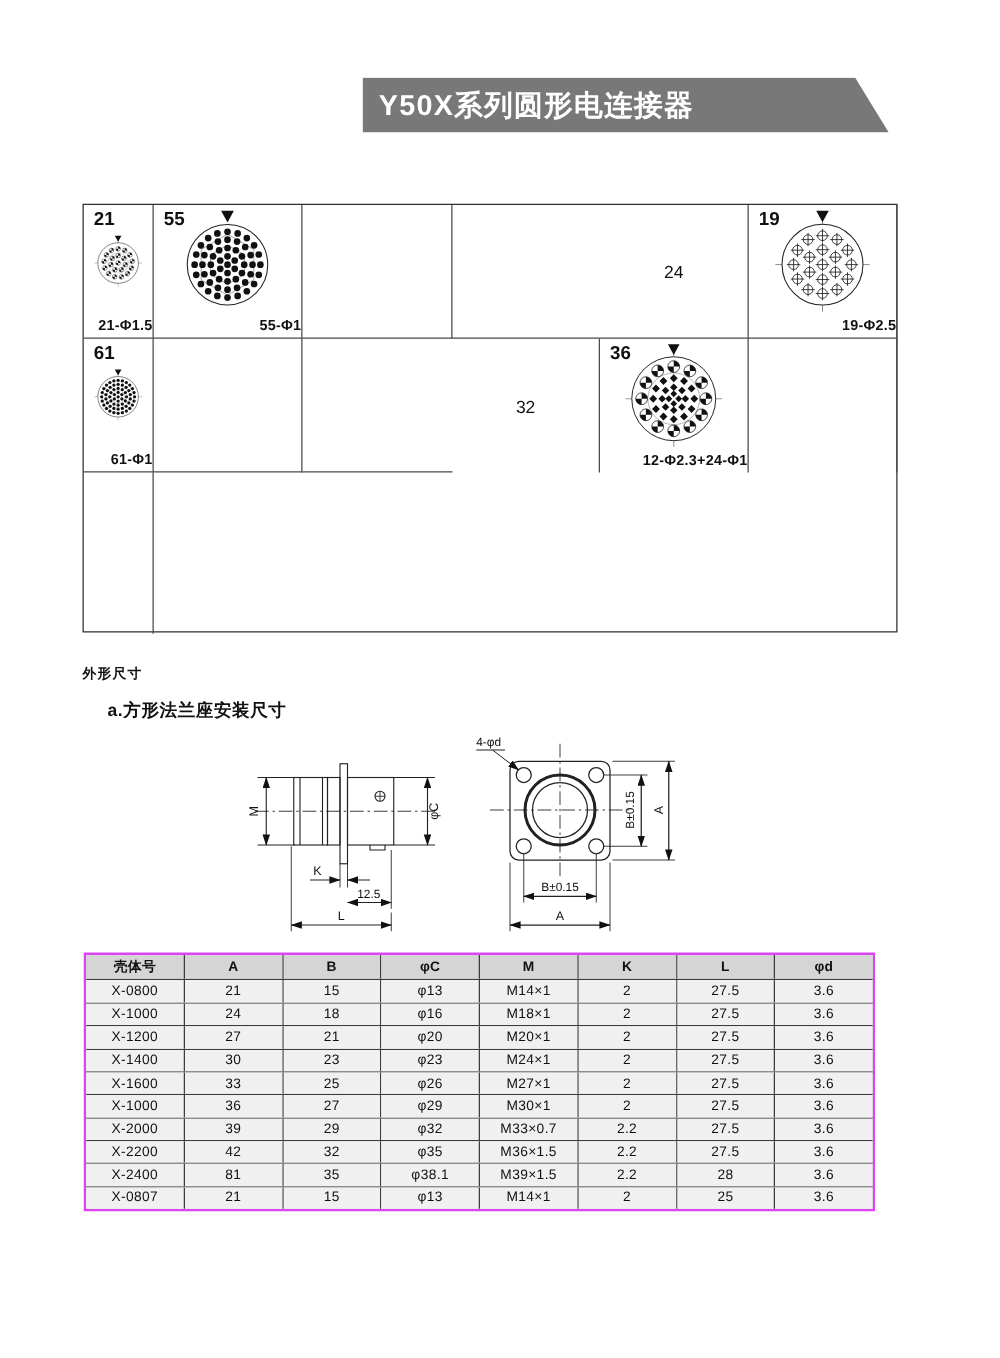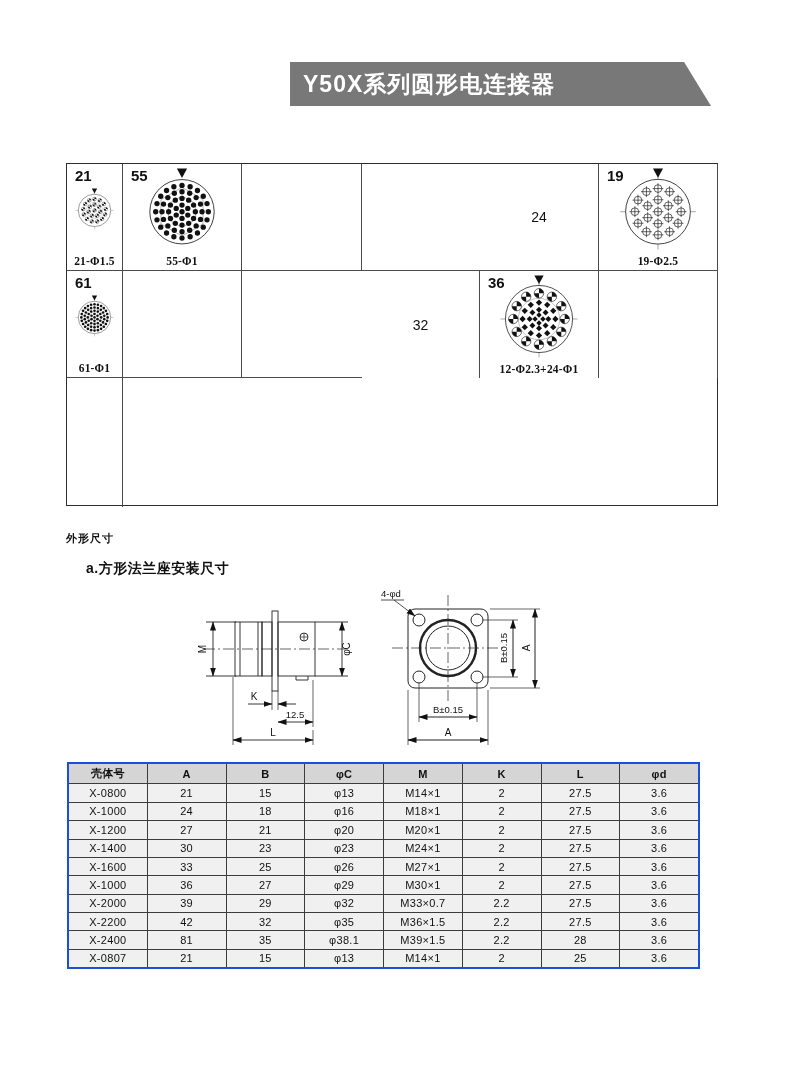--- a/index.html
+++ b/index.html
@@ -27,34 +27,34 @@
     grid-template-columns:56px 119px 120px 118px 119px 119px;
     grid-template-rows:107px 107px 129px;
     border:1px solid #2e2e2e;box-sizing:border-box;background:#fff;
   }
   .it-cell{position:relative;border-right:1px solid #4a4a4a;border-bottom:1px solid #4a4a4a;box-sizing:border-box;}
   .it-cell.col-last{border-right:none;}
   .it-cell.row-last{border-bottom:none;}
   .it-shell{display:flex;align-items:center;justify-content:center;font-size:14px;}
   .it-count{position:absolute;left:8px;top:3px;font-size:15px;font-weight:bold;}
   .pin-svg{position:absolute;left:6px;top:3px;width:calc(100% - 12px);height:calc(100% - 22px);}
-  .it-caption{position:absolute;left:0;right:0;bottom:3px;text-align:center;font-size:11.5px;font-weight:bold;letter-spacing:.2px;font-family:Liberation Serif, serif;}
+  .it-caption{position:absolute;left:0;right:0;bottom:3px;text-align:right;font-size:11.5px;font-weight:bold;letter-spacing:.2px;}
   
   .sec-title{position:absolute;left:66px;top:531px;font-size:11px;font-weight:bold;letter-spacing:1px;}
   .sec-subtitle{position:absolute;left:86px;top:560px;font-size:14px;font-weight:bold;letter-spacing:.5px;text-align:center;}
   
   .drawing{position:absolute;}
   #side-view{left:192px;top:592px;}
   #front-view{left:378px;top:583px;}
   .drawing text{font-family:"Liberation Sans","DejaVu Sans",sans-serif;fill:#111;}
   
   #dim-table{
     position:absolute;left:67px;top:762px;width:633px;height:207px;
     display:flex;flex-direction:column;
-    border:2px solid #1d4ed8;box-sizing:border-box;background:#fff;font-size:11px;
+    border:2px solid #d946ef;box-sizing:border-box;background:#fff;font-size:11px;
   }
   .dt-row{display:flex;flex:1;border-bottom:1px solid #3c3c3c;min-height:0;}
   .dt-row:last-child{border-bottom:none;}
   .dt-row.dt-head{background:#d5d5d5;flex:1.12;font-weight:bold;}
   .dt-cell{
     flex:1;border-right:1px solid #3c3c3c;display:flex;align-items:center;justify-content:center;
     background:#f0f0f0;box-sizing:border-box;letter-spacing:.3px;
   }
   .dt-head .dt-cell{background:#d5d5d5;}
   .dt-cell:last-child{border-right:none;}

